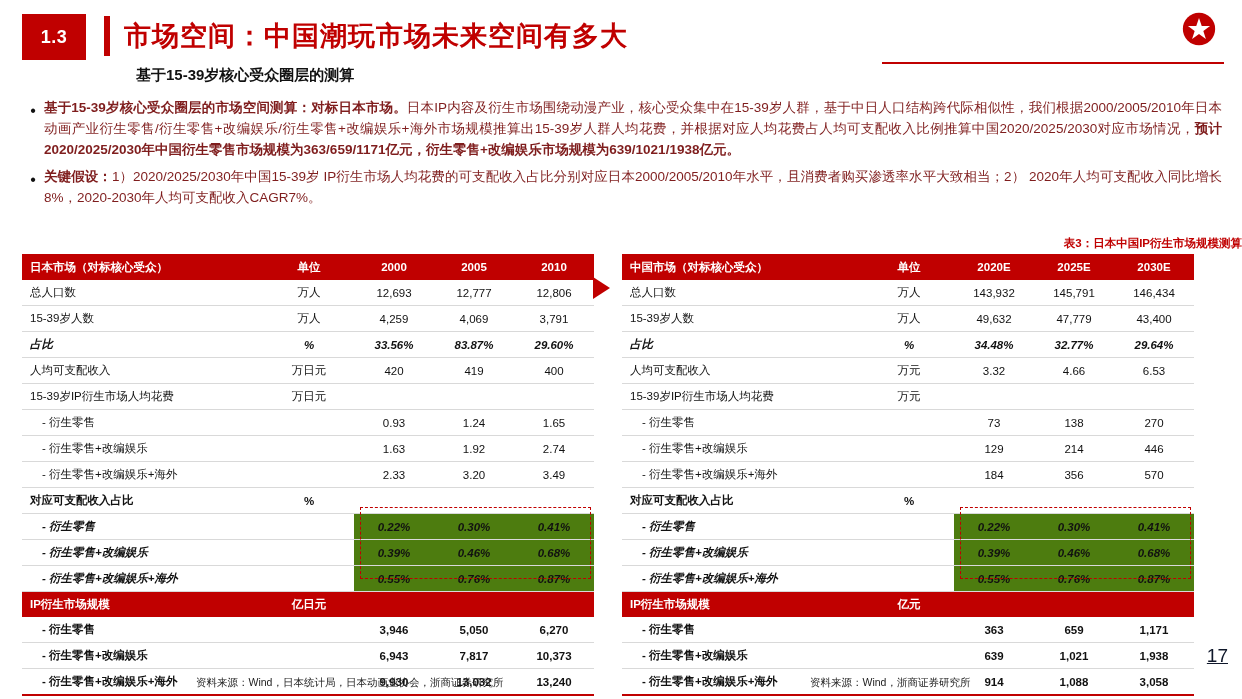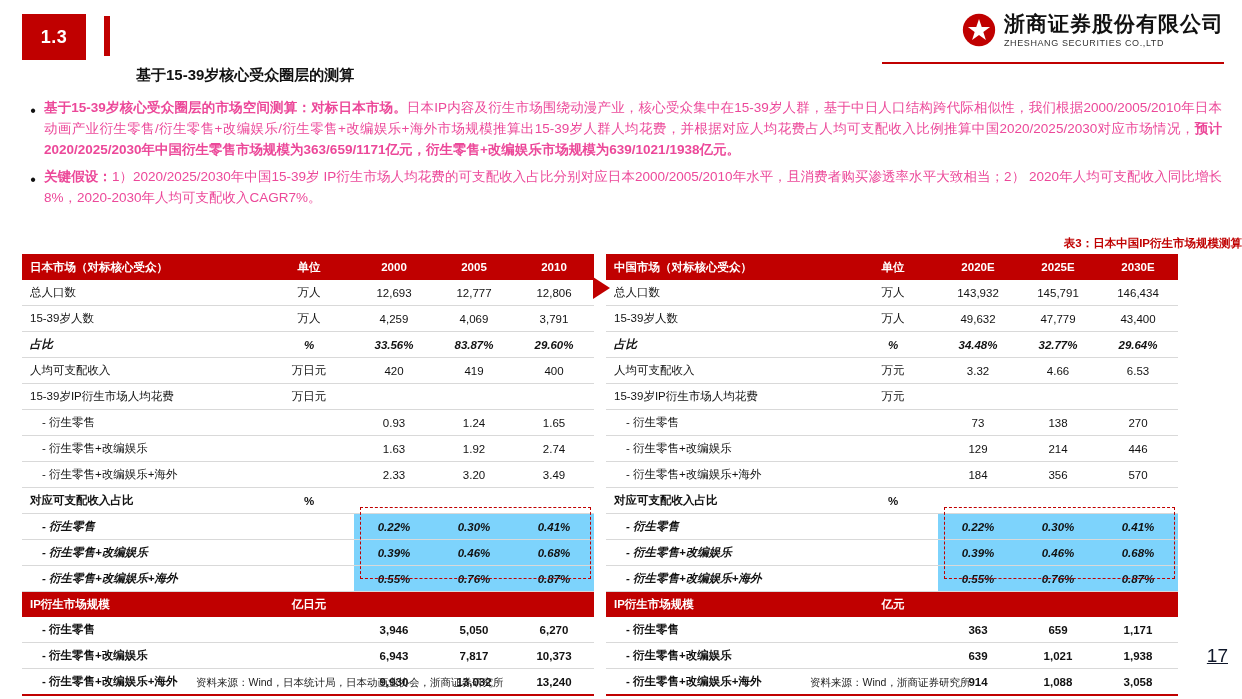--- a/index.html
+++ b/index.html
@@ -117,21 +117,21 @@
     width: 22px;
     padding-top: 5px;
     text-align: center;
     font-size: 16px;
     line-height: 1;
     color: #111111;
   }
   .bullet-text {
     font-size: 13.5px;
     line-height: 1.55;
-    color: #ec4899;
+    color: #7f1d1d;
     text-align: justify;
   }
   .bullet-text b { font-weight: bold; }
 
   
   .table-caption {
     position: absolute;
     top: 236px;
     left: 0;
     width: 1242px;
@@ -141,21 +141,21 @@
     color: #c00000;
   }
 
   
   .tables-wrap {
     position: absolute;
     top: 254px;
     left: 22px;
     width: 1198px;
     display: flex;
-    gap: 12px;
+    gap: 28px;
     align-items: flex-start;
   }
   .table-block {
     width: 572px;
     position: relative;
   }
   table {
     border-collapse: collapse;
     width: 100%;
     table-layout: fixed;
@@ -189,21 +189,21 @@
     padding-left: 20px;
   }
   tbody tr.bold td { font-weight: bold; }
   tbody tr.italic td { font-style: italic; }
   tbody tr.sub-head td {
     background: #c00000;
     color: #ffffff;
     font-weight: bold;
     border-bottom: none;
   }
-  tbody tr.pink td.val { background: #7dd3fc; text-align: center; }
+  tbody tr.pink td.val { background: #4d7c0f; text-align: center; }
   tbody tr.lastrow td { border-bottom: 2px solid #c00000; }
 
   
   .dash-box {
     position: absolute;
     border: 1.4px dashed #c00000;
     pointer-events: none;
     background: transparent;
   }
 
@@ -238,32 +238,29 @@
     text-decoration: underline;
   }
 </style>
 </head>
 <body>
 
 <div class="header">
   <div class="slide-number">1.3</div>
   <div class="title-bar">
     <div class="title-accent"></div>
+    <div class="main-title">市场空间：中国潮玩市场未来空间有多大</div>
   </div>
   <div class="subtitle">基于15-39岁核心受众圈层的测算</div>
 
   <div class="logo">
     <svg class="logo-mark" viewBox="0 0 40 40">
       <circle cx="20" cy="20" r="19" fill="#c00000"></circle>
       <path d="M20 7 L23.2 16.5 L33 16.5 L25.1 22.3 L28.1 31.8 L20 26 L11.9 31.8 L14.9 22.3 L7 16.5 L16.8 16.5 Z" fill="#ffffff"></path>
     </svg>
-    <div>
-      <div class="logo-text-cn">浙商证券股份有限公司</div>
-      <div class="logo-text-en">ZHESHANG SECURITIES CO.,LTD</div>
-    </div>
   </div>
   <div class="logo-underline"></div>
 </div>
 
 <div class="bullets">
   <div class="bullet">
     <div class="bullet-dot">•</div>
     <div class="bullet-text"><b>基于15-39岁核心受众圈层的市场空间测算：</b><b>对标日本市场。</b>日本IP内容及衍生市场围绕动漫产业，核心受众集中在15-39岁人群，基于中日人口结构跨代际相似性，我们根据2000/2005/2010年日本动画产业衍生零售/衍生零售+改编娱乐/衍生零售+改编娱乐+海外市场规模推算出15-39岁人群人均花费，并根据对应人均花费占人均可支配收入比例推算中国2020/2025/2030对应市场情况，<b>预计2020/2025/2030年中国衍生零售市场规模为363/659/1171亿元，衍生零售+改编娱乐市场规模为639/1021/1938亿元。</b></div>
   </div>
   <div class="bullet">

